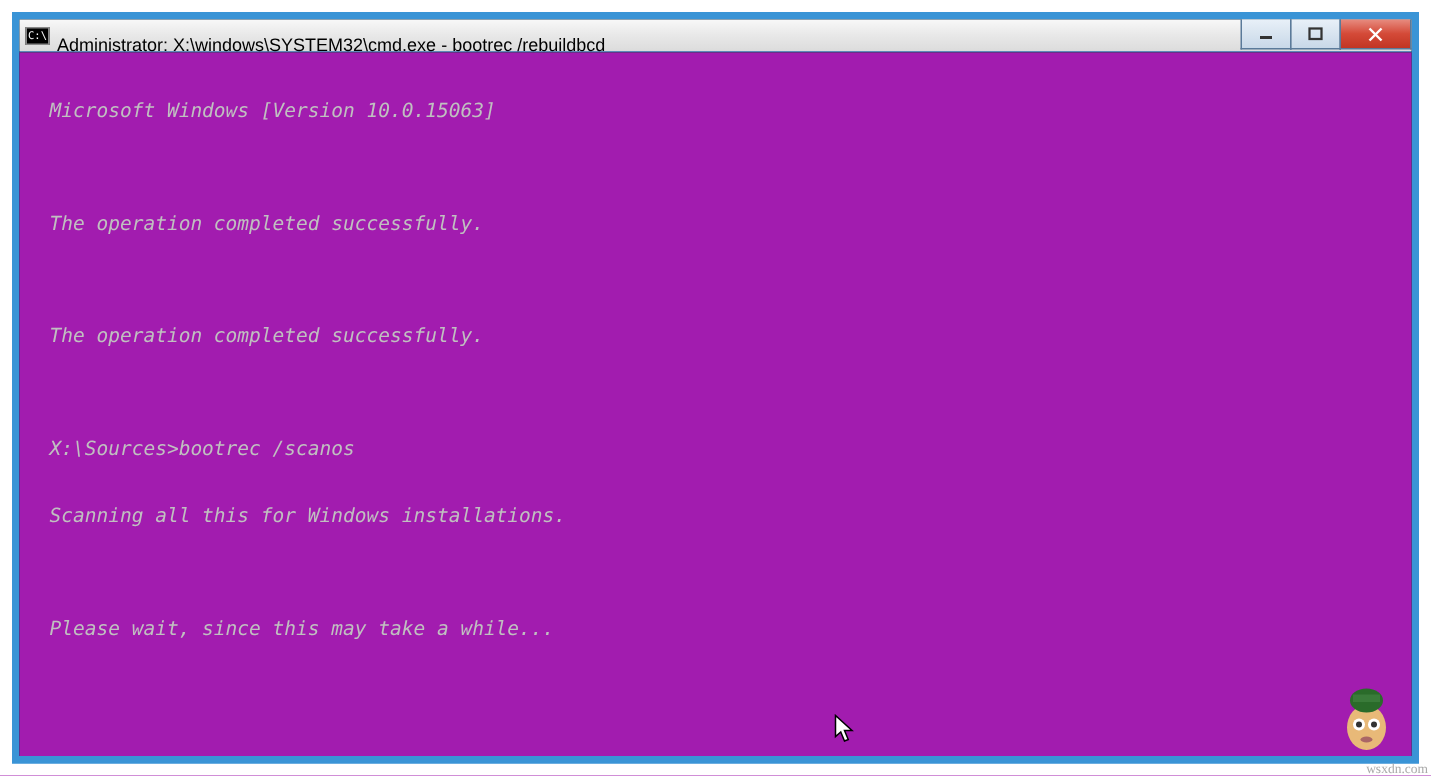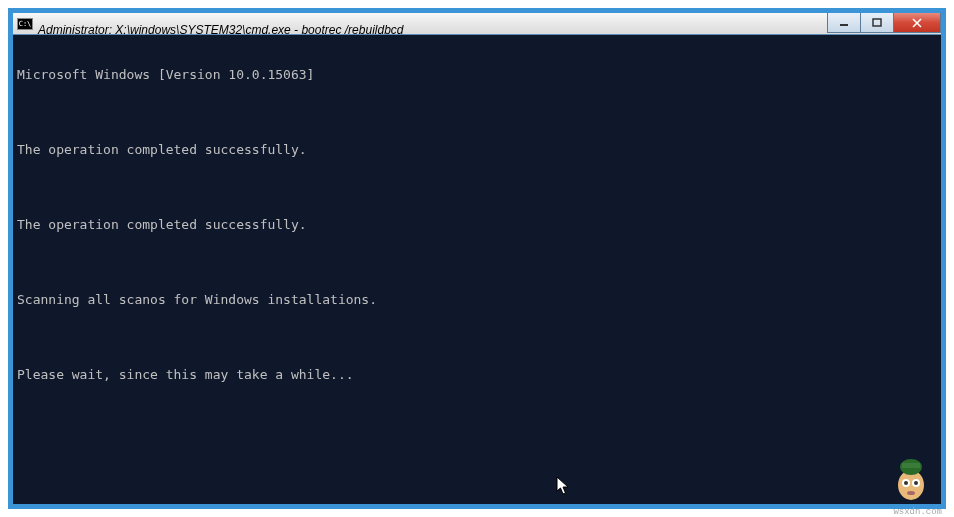--- a/index.html
+++ b/index.html
@@ -47,21 +47,21 @@
     height: 12px;
     background: #000;
     border: 1px solid #888;
     font-size: 7px;
     color: #fff;
     display: flex;
     align-items: center;
     justify-content: center;
     font-family: monospace;
   }
-  .title-text { font-style: italic; font-size: 12px; margin-top: 12px; }
+  .title-text { font-size: 12px; margin-top: 12px; }
   .controls { display: flex; height: 100%; }
   .ctrl-btn {
     width: 34px;
     height: 20px;
     border: 1px solid #5a7a9a;
     border-top: none;
     display: flex;
     align-items: center;
     justify-content: center;
     font-size: 11px;
@@ -71,53 +71,54 @@
   .btn-max { background: linear-gradient(to bottom, #e8f0f8, #c8d8e8); }
   .btn-close {
     background: linear-gradient(to bottom, #e78b7f, #d44a38, #c13523);
     color: #fff;
     width: 48px;
     border-top-right-radius: 0;
   }
   .btn-close svg, .btn-min svg, .btn-max svg { display: block; }
   .terminal {
     flex: 1;
-    background: #0f172a;
+    background: #a21caf;
     color: #c0c0c0;
     font-family: Consolas, "Lucida Console", monospace;
     font-size: 13px;
     line-height: 15px;
-    padding: 2px 4px;
+    padding: 2px 20px;
     white-space: pre;
     overflow: hidden;
     position: relative;
+    font-style: italic;
   }
   .terminal .line { display: block; }
   .cursor {
     position: absolute;
     left: 556px;
     top: 476px;
     width: 14px;
     height: 20px;
     pointer-events: none;
   }
   .mascot {
     position: absolute;
     right: 24px;
     bottom: 14px;
     width: 38px;
     height: 48px;
   }
   .watermark {
     position: absolute;
-    right: 12px;
+    right: 2px;
     bottom: 0px;
     font-size: 9px;
     color: #aaa;
-    font-family: Liberation Mono, monospace;
+    font-family: Liberation Serif, serif;
   }
 </style>
 </head>
 <body>
 
 <div class="outer-frame">
   <div class="window">
 
     <div class="title-bar">
       <div class="title-left">
@@ -144,21 +145,22 @@
       </div>
     </div>
 
     <div class="terminal">
       <span class="line">Microsoft Windows [Version 10.0.15063]</span>
       <span class="line"></span>
       <span class="line">The operation completed successfully.</span>
       <span class="line"></span>
       <span class="line">The operation completed successfully.</span>
       <span class="line"></span>
-      <span class="line">Scanning all scanos for Windows installations.</span>
+      <span class="line">X:\Sources&gt;bootrec /scanos</span>
+      <span class="line">Scanning all this for Windows installations.</span>
       <span class="line"></span>
       <span class="line">Please wait, since this may take a while...</span>
       <span class="line"></span>
       
       
       
       
       <span class="line"></span>
       
       

